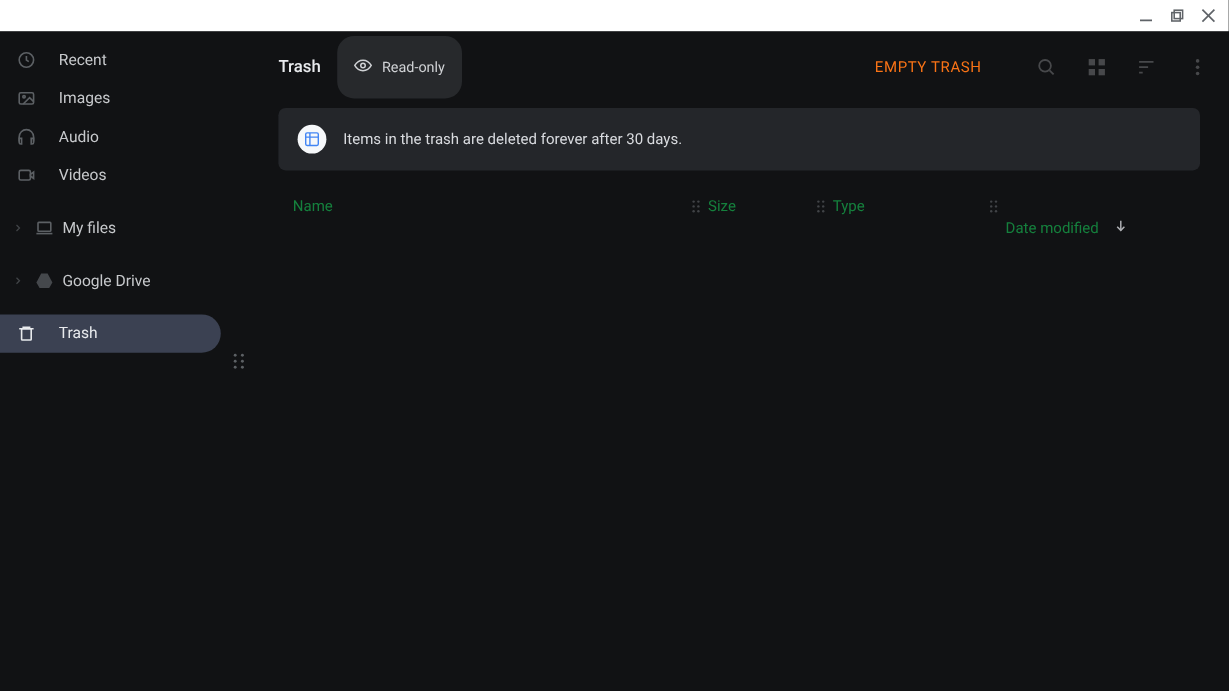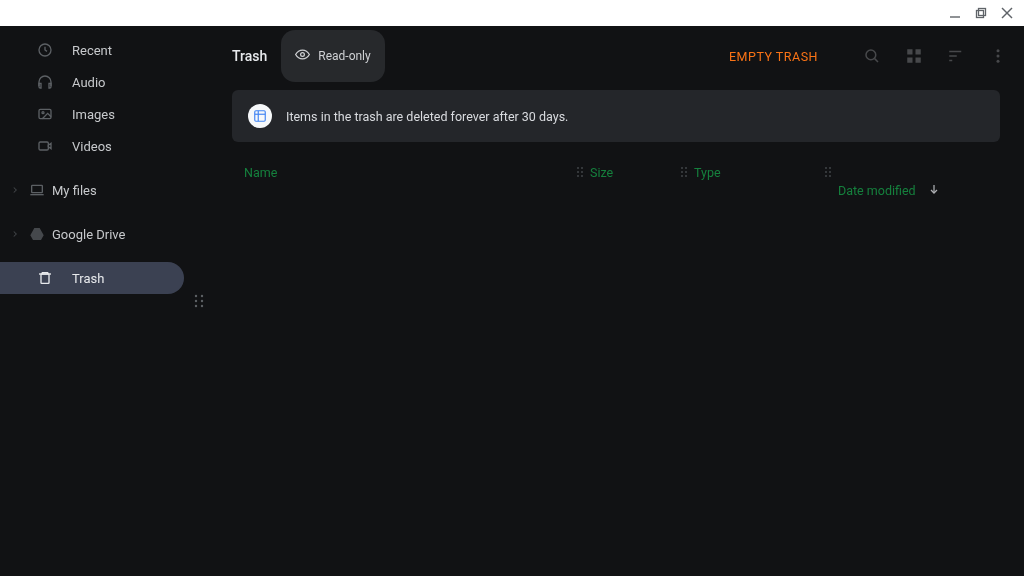--- a/index.html
+++ b/index.html
@@ -6,21 +6,21 @@
     body { width:1024px; height:576px; background:#111214; font-family:Roboto,"Helvetica Neue",Arial,sans-serif; color:#e8eaed; overflow:hidden; font-size:13px; }
 
     
     .titlebar { height:26px; background:#ffffff; display:flex; align-items:center; justify-content:flex-end; gap:12px; padding-right:10px; }
     .tb-icon { width:14px; height:14px; display:flex; align-items:center; justify-content:center; cursor:pointer; }
 
     .container { display:flex; height:550px; }
 
     
     .sidebar { width:208px; flex-shrink:0; padding-top:8px; position:relative; }
-    .side-item { display:flex; align-items:center; height:32px; padding-left:36px; gap:18px; color:#c7c9cc; cursor:pointer; font-size:13px; }
+    .side-item { display:flex; align-items:center; height:32px; padding-left:13px; gap:18px; color:#c7c9cc; cursor:pointer; font-size:13px; }
     .side-item.collapsible { padding-left:8px; gap:6px; }
     .side-item.selected { background:#3b4152; border-radius:0 16px 16px 0; margin-right:24px; color:#e8eaed; }
     .side-icon { width:18px; height:18px; display:flex; align-items:center; justify-content:center; flex-shrink:0; }
     .collapse-arrow { width:14px; height:14px; display:flex; align-items:center; justify-content:center; opacity:0.35; flex-shrink:0; }
     .side-spacer { height:12px; }
     .side-dim { opacity:0.55; }
     .drag-handle { position:absolute; right:4px; top:268px; opacity:0.55; cursor:grab; }
 
     
     .main { flex:1; padding:10px 12px 0 12px; display:flex; flex-direction:column; }
@@ -78,37 +78,37 @@
             <circle cx="12" cy="12" r="9"></circle>
             <polyline points="12 7 12 12 15 14"></polyline>
           </svg>
       </span>
       <span>Recent</span>
     </div>
 
     <div class="side-item">
       <span class="side-icon side-dim">
         <svg width="16" height="16" viewBox="0 0 24 24" fill="none" stroke="#9aa0a6" stroke-width="2">
+            <rect x="3" y="5" width="18" height="14" rx="2"></rect>
+            <circle cx="9" cy="10" r="1.5"></circle>
+            <path d="M21 16l-5-5-8 8"></path>
+          </svg>
+      </span>
+      <span>Images</span>
+    </div>
+
+    <div class="side-item">
+      <span class="side-icon side-dim">
+        <svg width="16" height="16" viewBox="0 0 24 24" fill="none" stroke="#9aa0a6" stroke-width="2">
             <path d="M3 18v-6a9 9 0 0 1 18 0v6"></path>
             <path d="M21 19a2 2 0 0 1-2 2h-1v-7h3z"></path>
             <path d="M3 19a2 2 0 0 0 2 2h1v-7H3z"></path>
           </svg>
       </span>
       <span>Audio</span>
-    </div>
-
-    <div class="side-item">
-      <span class="side-icon side-dim">
-        <svg width="16" height="16" viewBox="0 0 24 24" fill="none" stroke="#9aa0a6" stroke-width="2">
-            <rect x="3" y="5" width="18" height="14" rx="2"></rect>
-            <circle cx="9" cy="10" r="1.5"></circle>
-            <path d="M21 16l-5-5-8 8"></path>
-          </svg>
-      </span>
-      <span>Images</span>
     </div>
 
     <div class="side-item">
       <span class="side-icon side-dim">
         <svg width="16" height="16" viewBox="0 0 24 24" fill="none" stroke="#9aa0a6" stroke-width="2">
             <rect x="3" y="6" width="14" height="12" rx="2"></rect>
             <polygon points="21 8 21 16 17 13 17 11"></polygon>
           </svg>
       </span>
       <span>Videos</span>

